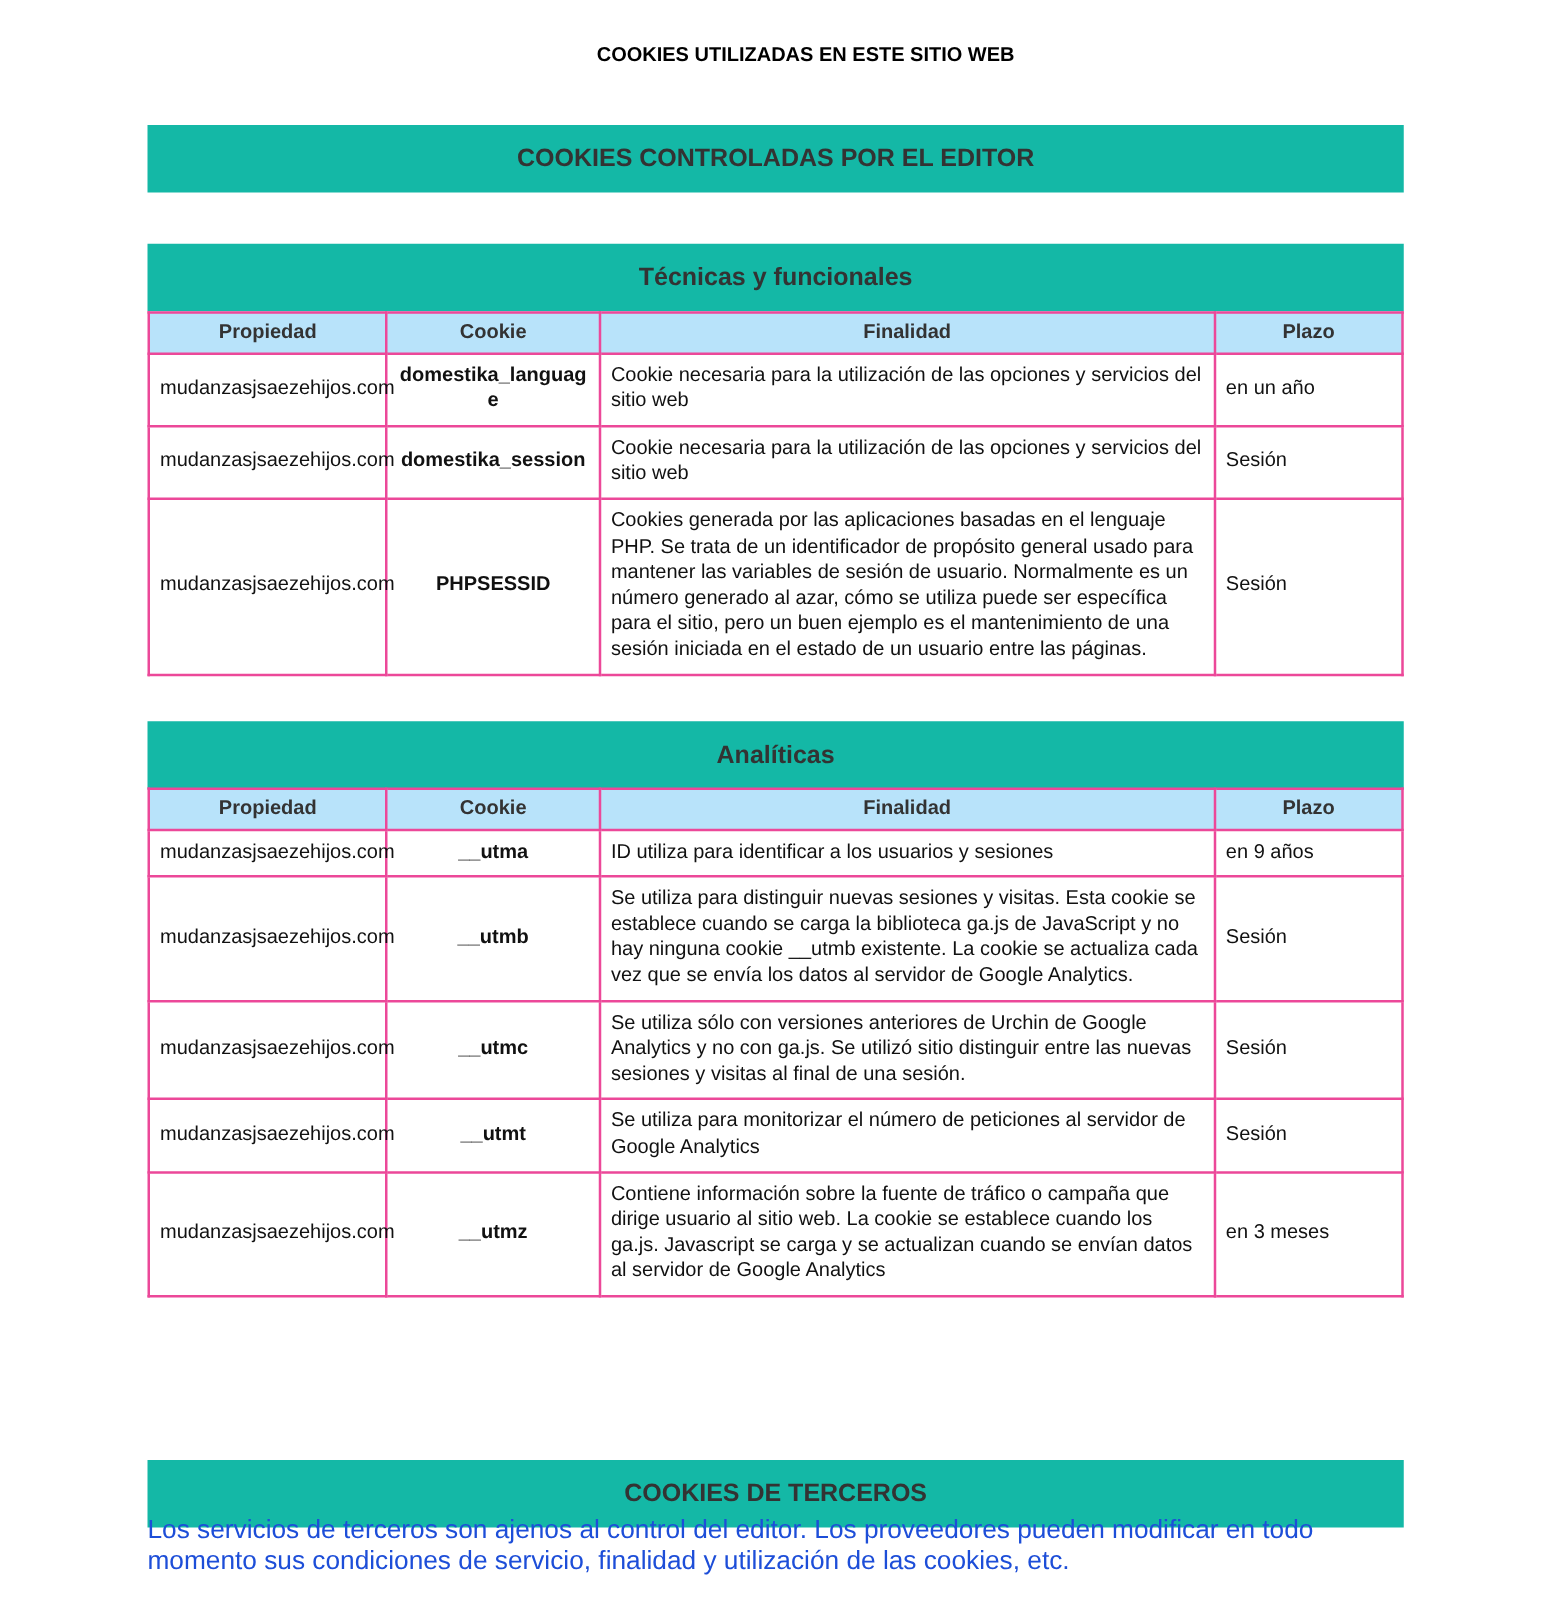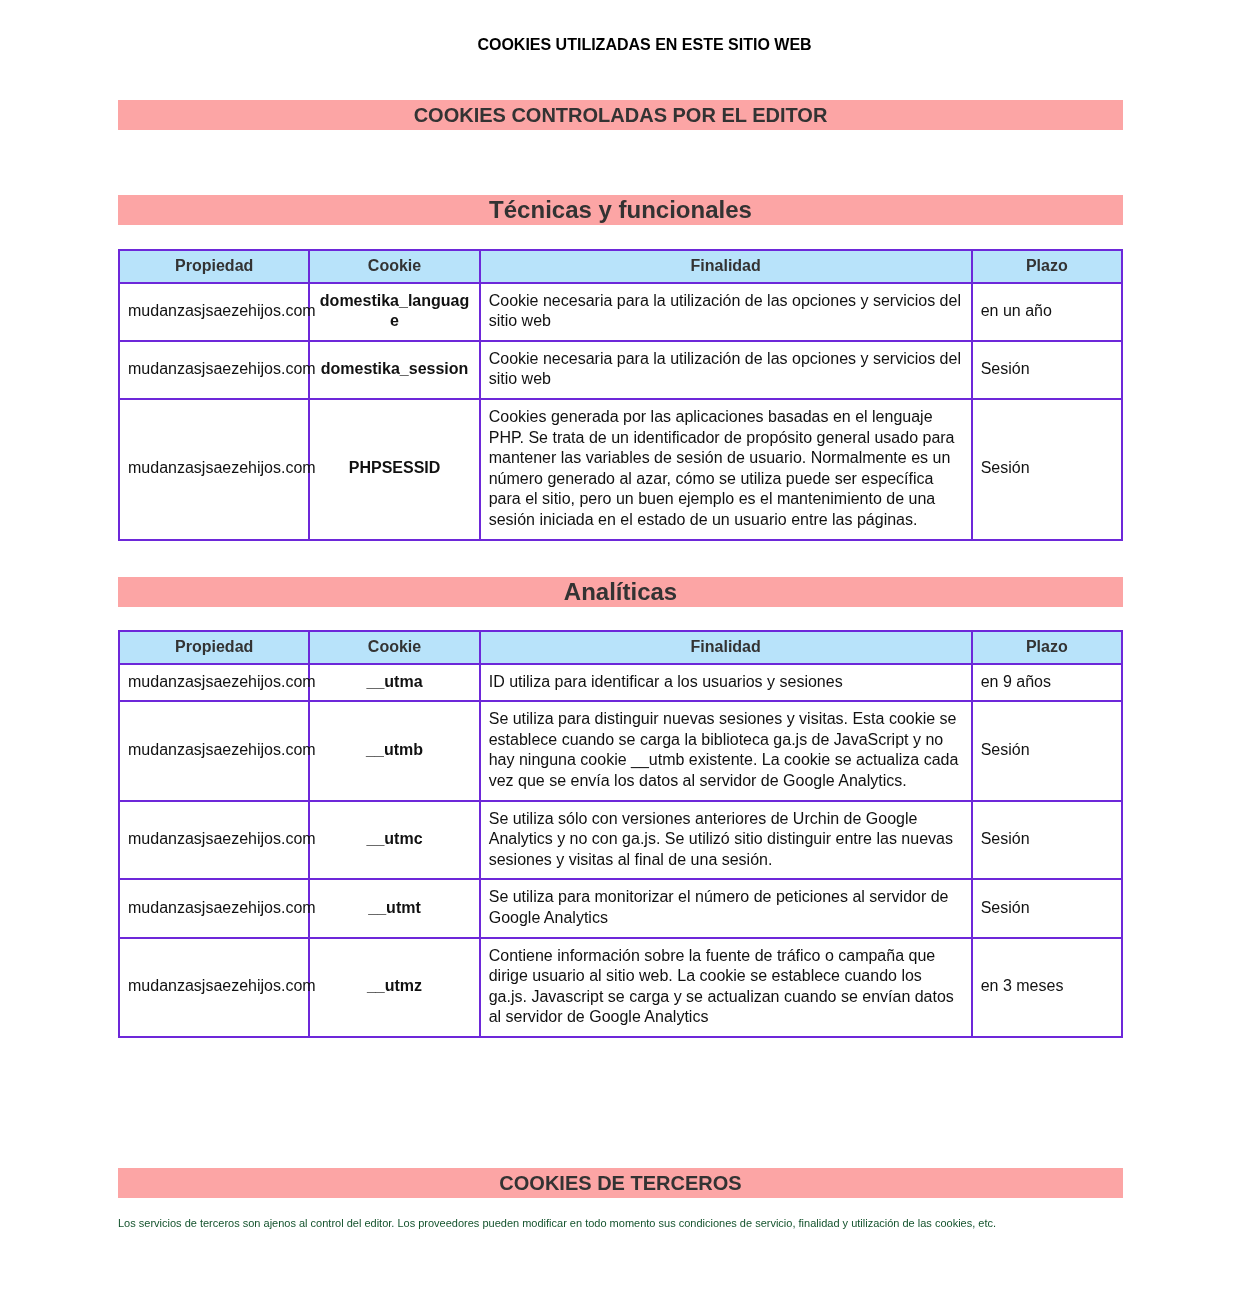--- a/index.html
+++ b/index.html
@@ -5,48 +5,48 @@
     html, body { margin: 0; padding: 0; background: #ffffff; }
     body {
       width: 1241px; height: 1298px; position: relative; overflow: hidden;
       font-family: "Liberation Sans", sans-serif; color: #111;
     }
     .doc-title {
       position: absolute; top: 36px; left: 0; width: 1241px;
       text-align: center; font-weight: bold; font-size: 16px; color: #000; padding-left: 24px;
     }
     .band {
-      position: absolute; left: 118px; width: 1005px; height: 30px;
-      background: #fca5a5; color: #333; font-weight: bold;
+      position: absolute; left: 118px; width: 1005px; height: 54px;
+      background: #14b8a6; color: #333; font-weight: bold;
       display: flex; align-items: center; justify-content: center;
       box-sizing: border-box;
     }
     .band.big { font-size: 20px; }
-    .band.sub { font-size: 24px; }
+    .band.sub { font-size: 20px; }
     table.cookies {
       position: absolute; left: 118px; width: 1005px;
       border-collapse: collapse; table-layout: fixed;
       font-size: 16px; line-height: 20.6px;
     }
     table.cookies th, table.cookies td {
-      border: 2px solid #6d28d9; vertical-align: middle; text-align: left;
+      border: 2px solid #ec4899; vertical-align: middle; text-align: left;
       padding: 7px 8px 8px 8px;
     }
     table.cookies th {
       background: #b8e3fa; color: #333; font-weight: bold; text-align: center;
       height: 16px; padding: 5px 8px;
     }
     table.cookies td.cookie-name { font-weight: bold; word-break: break-all; text-align: center; }
     .col-prop { width: 190px; }
     .col-cookie { width: 170px; }
     .col-fin { width: 491px; }
     .col-plazo { width: 150px; }
     .third-text {
       position: absolute; left: 118px; top: 1211px; width: 1005px;
-      font-size: 11px; line-height: 25px; color: #14532d;
+      font-size: 21px; line-height: 25px; color: #1d4ed8;
     }
   </style>
 </head>
 <body>
 
 <div class="doc-title">COOKIES UTILIZADAS EN ESTE SITIO WEB</div>
 
 <div class="band big" style="top:100px;">COOKIES CONTROLADAS POR EL EDITOR</div>
 
 <div class="band sub" style="top:195px;">Técnicas y funcionales</div>

